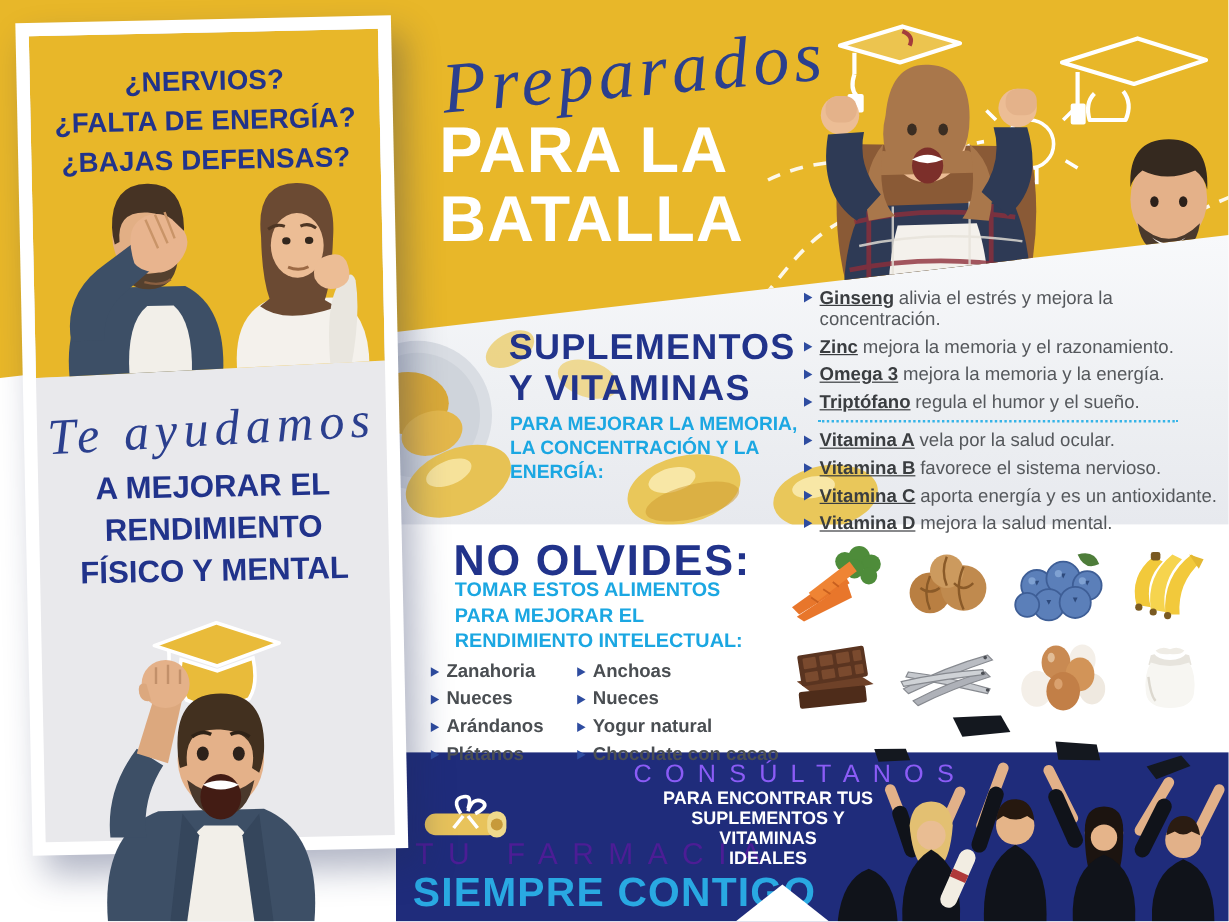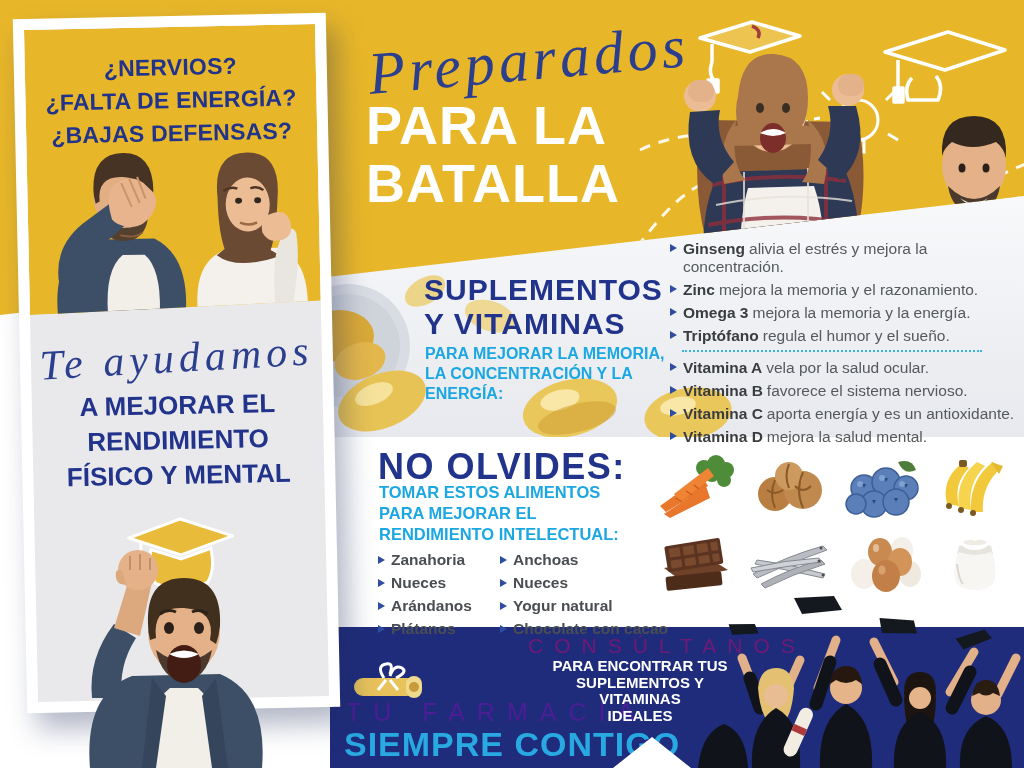--- a/index.html
+++ b/index.html
@@ -38,43 +38,43 @@
               font-size:54px;line-height:58px;letter-spacing:1px;}
   .hero-art{position:absolute;left:0;top:0;width:100%;height:100%;}
 
   
   .supp-title{position:absolute;left:424px;top:273px;z-index:3;color:#21338b;font-weight:800;
               font-size:30px;line-height:34px;letter-spacing:1px;}
   .supp-subtitle{position:absolute;left:425px;top:344px;z-index:3;color:#1ba7e2;font-weight:700;
                  font-size:16px;line-height:20px;}
   .supp-list{position:absolute;left:670px;top:240px;z-index:3;width:350px;}
   .s-row{display:flex;align-items:flex-start;margin-bottom:5px;font-size:15.5px;color:#55585c;line-height:18px;}
-  .s-row b{color:#3a3d40;margin-right:4px;white-space:nowrap;}
+  .s-row b{color:#3a3d40;margin-right:4px;white-space:nowrap;text-decoration:underline;}
   .tri{flex:0 0 auto;width:0;height:0;border-left:7px solid #2e4ca0;border-top:4.5px solid transparent;
        border-bottom:4.5px solid transparent;display:inline-block;margin:4px 6px 0 0;}
   .dot-sep{border-top:2px dotted #35b4e8;width:300px;margin:4px 0 7px 12px;}
 
   
   .foods-title{position:absolute;left:378px;top:446px;z-index:3;color:#21338b;font-weight:800;
                font-size:36px;letter-spacing:1.5px;}
   .foods-subtitle{position:absolute;left:379px;top:482px;z-index:3;color:#1ba7e2;font-weight:700;
                   font-size:16.5px;line-height:21px;}
-  .food-cols{position:absolute;left:378px;top:551px;z-index:3;display:flex;gap:28px;}
+  .food-cols{position:absolute;left:359px;top:551px;z-index:3;display:flex;gap:28px;}
   .food-col{display:flex;flex-direction:column;gap:5px;}
   .f-row{display:flex;align-items:center;font-size:15.5px;font-weight:700;color:#4a4e52;}
   .f-row .tri{margin-top:0;}
   .food-grid{position:absolute;left:652px;top:450px;z-index:3;width:366px;display:grid;
              grid-template-columns:repeat(4,1fr);grid-auto-rows:74px;column-gap:6px;row-gap:2px;}
   .food-cell{display:flex;align-items:center;justify-content:center;}
 
   
   .scroll-icon{position:absolute;left:350px;top:660px;z-index:3;}
   .brand1{position:absolute;left:346px;top:698px;z-index:3;color:#4c1d95;font-size:25px;letter-spacing:12px;}
   .brand2{position:absolute;left:344px;top:725px;z-index:3;color:#29a9e2;font-size:34px;font-weight:700;letter-spacing:1px;}
-  .cta-title{position:absolute;left:528px;top:634px;z-index:3;color:#701a75;font-size:21px;letter-spacing:11px;}
+  .cta-title{position:absolute;left:528px;top:634px;z-index:3;color:#8b5cf6;font-size:21px;letter-spacing:11px;}
   .cta-lines{position:absolute;left:520px;top:658px;z-index:3;width:240px;text-align:center;color:#ffffff;
              font-weight:800;font-size:15px;line-height:16.5px;}
   .chevron{position:absolute;left:613px;top:737px;z-index:3;width:0;height:0;
            border-left:39px solid transparent;border-right:39px solid transparent;border-bottom:31px solid #ffffff;}
   .grads{position:absolute;left:698px;top:596px;width:326px;height:172px;z-index:3;}
 </style>
 </head>
 <body>
 
 <div class="poster">

